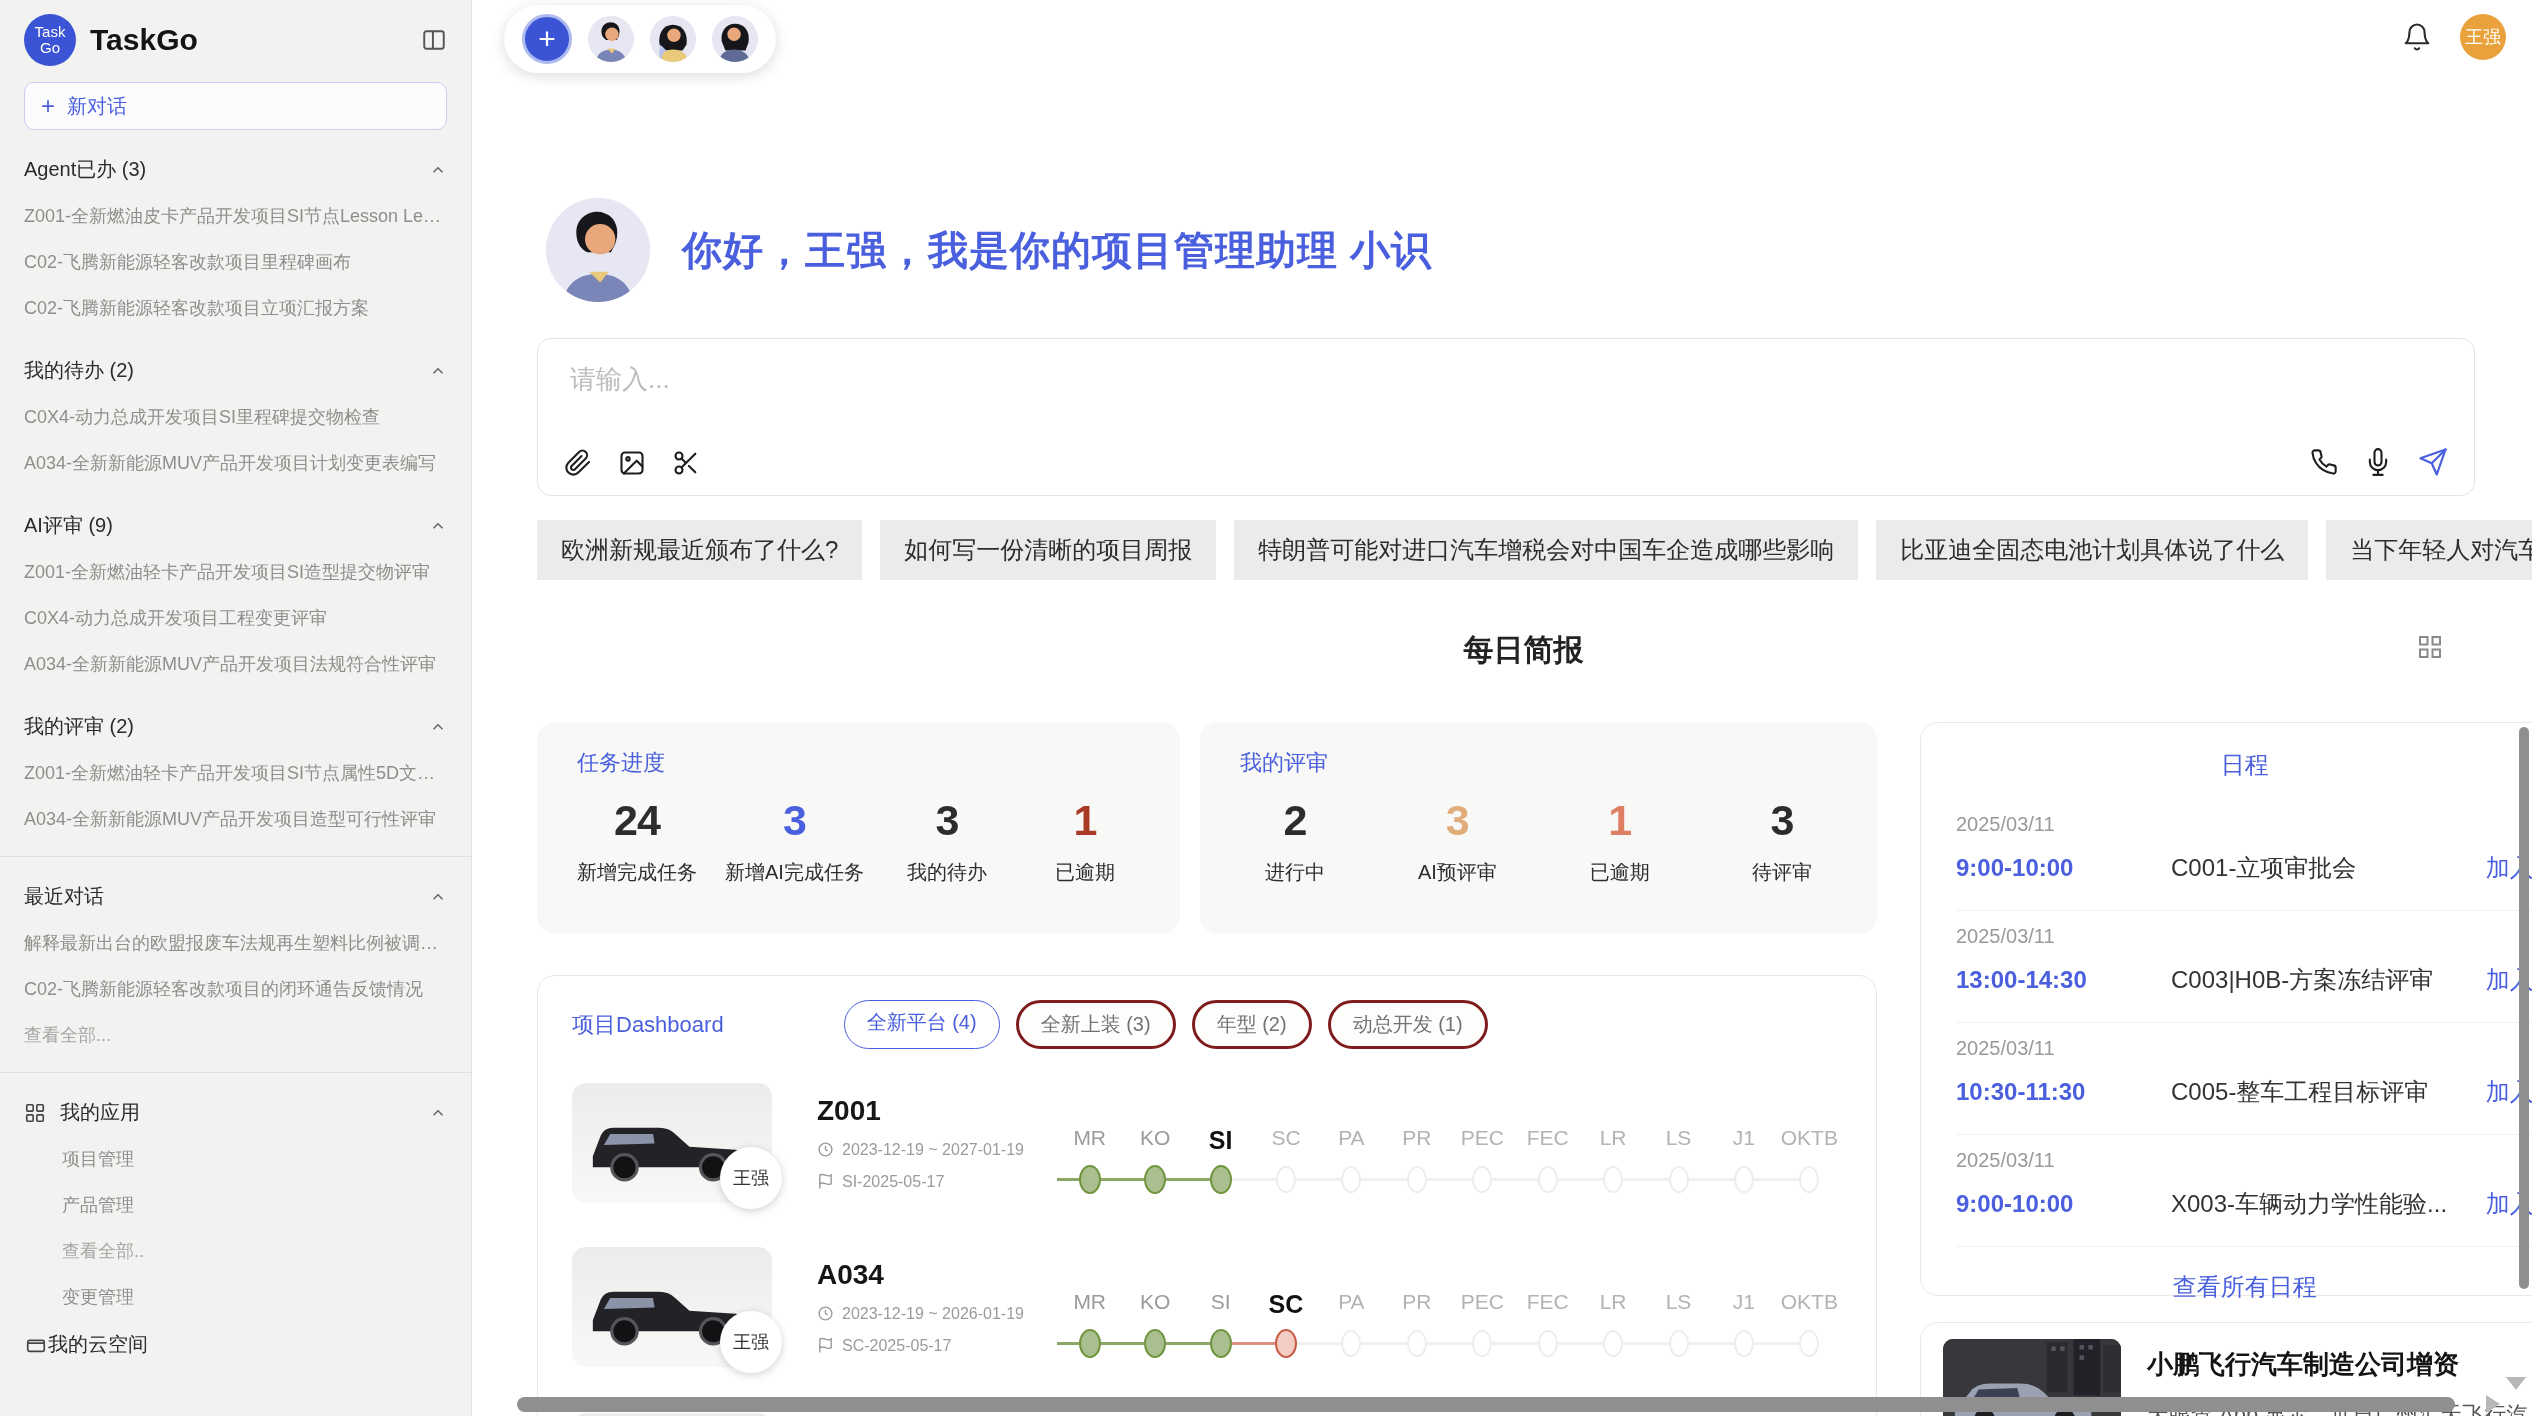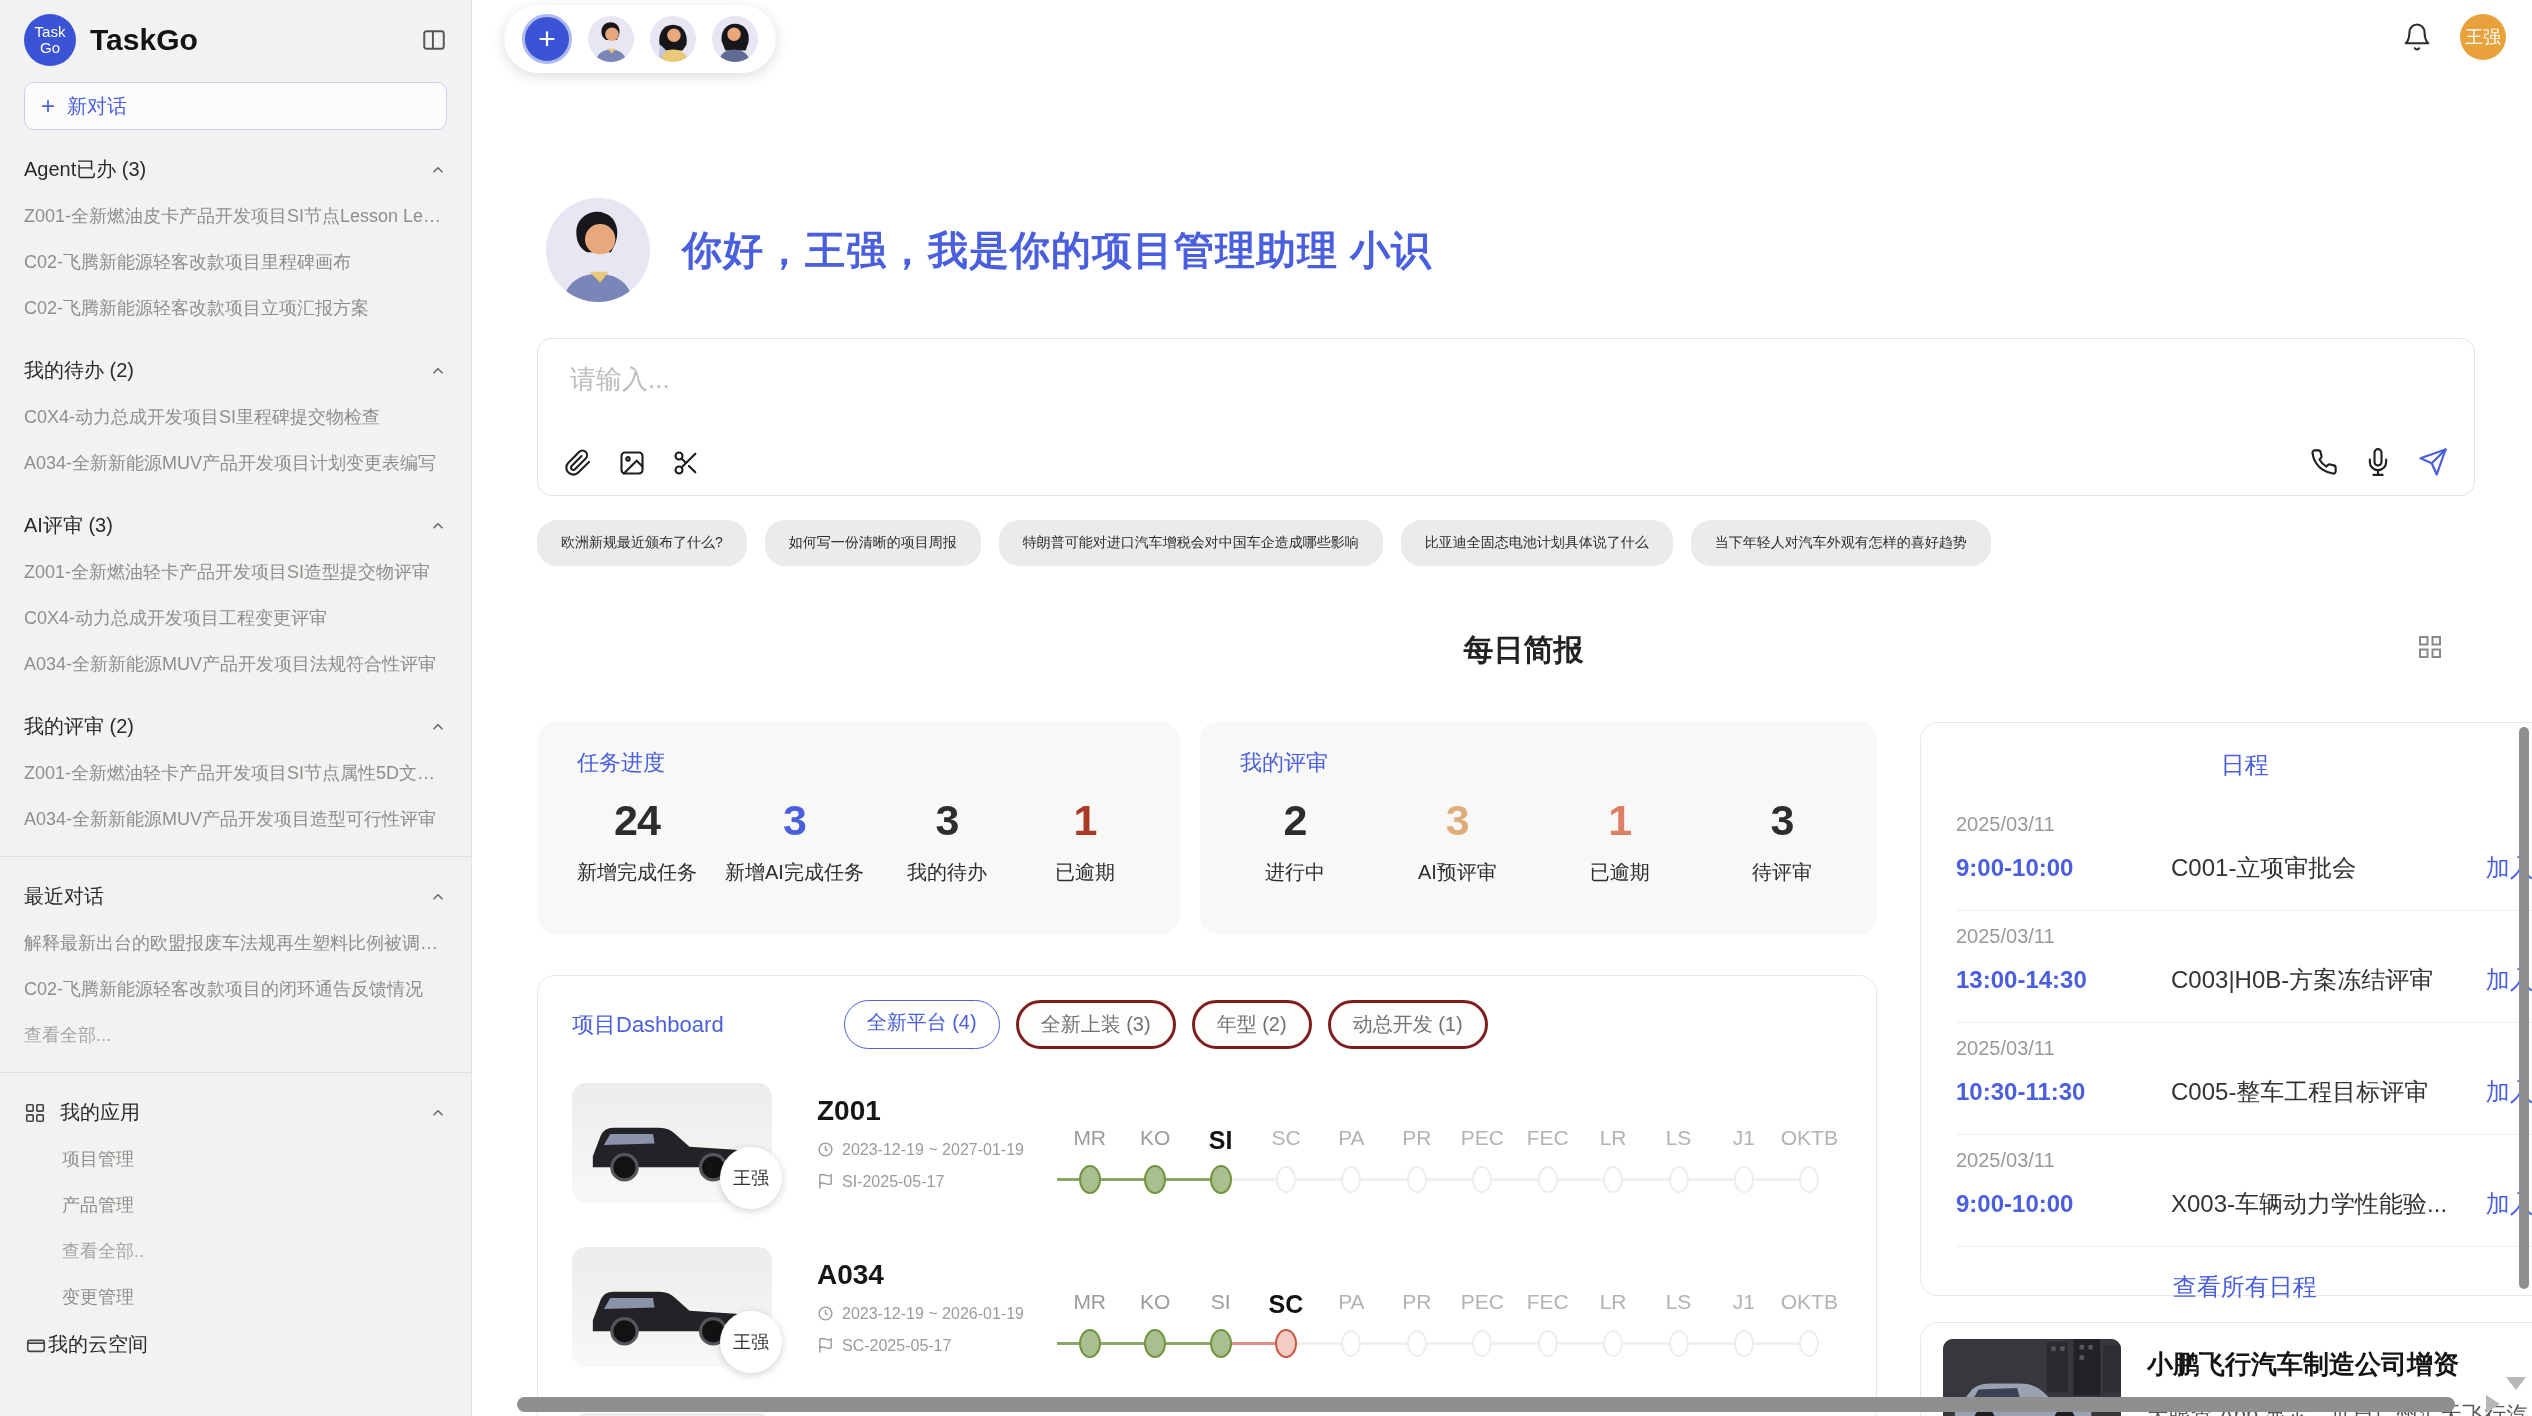--- a/index.html
+++ b/index.html
@@ -52,21 +52,21 @@
             background:#fff;box-sizing:border-box;padding:24px 30px;}
   .composer input{border:none;outline:none;font-size:26px;color:#333;width:70%;background:transparent;
                   font-family:inherit;}
   .composer input::placeholder{color:#bcbcba;}
   .comp-icons{position:absolute;left:26px;bottom:18px;display:flex;gap:26px;align-items:center;}
   .comp-icons-r{position:absolute;right:26px;bottom:18px;display:flex;gap:26px;align-items:center;}
   .icon-btn{cursor:pointer;display:flex;align-items:center;justify-content:center;}
 
   
   .chips{position:absolute;top:520px;left:0;right:35px;display:flex;gap:18px;}
-  .chip{background:#ebebe9;border-radius:20px;padding:14px 24px;font-size:14px;color:#2d2d2d;white-space:nowrap;cursor:pointer;}
+  .chip{background:#ebebe9;border-radius:0;padding:14px 24px;font-size:24px;color:#2d2d2d;white-space:nowrap;cursor:pointer;}
 
   
   .brief-head{position:absolute;top:630px;left:0;right:0;height:38px;}
   .brief-title{text-align:center;font-size:30px;font-weight:700;color:#222;}
   .brief-grid{position:absolute;right:65px;top:2px;cursor:pointer;}
 
   .columns{position:absolute;top:722px;left:0;right:0;display:flex;gap:43px;}
   .left-col{width:1340px;min-width:1340px;}
   .right-col{flex:1;}
 
@@ -183,21 +183,21 @@
       <span class="chev">
           <svg width="18" height="18" viewBox="0 0 24 24" fill="none" stroke="#666" stroke-width="2">
             <polyline points="6 15 12 9 18 15"></polyline>
           </svg>
         </span>
     </div>
     <div class="sb-item">C0X4-动力总成开发项目SI里程碑提交物检查</div>
     <div class="sb-item">A034-全新新能源MUV产品开发项目计划变更表编写</div>
 
     <div class="sb-sec-head">
-      <span>AI评审 (3)</span>
+      <span>AI评审 (9)</span>
       <span class="chev">
           <svg width="18" height="18" viewBox="0 0 24 24" fill="none" stroke="#666" stroke-width="2">
             <polyline points="6 15 12 9 18 15"></polyline>
           </svg>
         </span>
     </div>
     <div class="sb-item">Z001-全新燃油轻卡产品开发项目SI造型提交物评审</div>
     <div class="sb-item">C0X4-动力总成开发项目工程变更评审</div>
     <div class="sb-item">A034-全新新能源MUV产品开发项目法规符合性评审</div>
 

